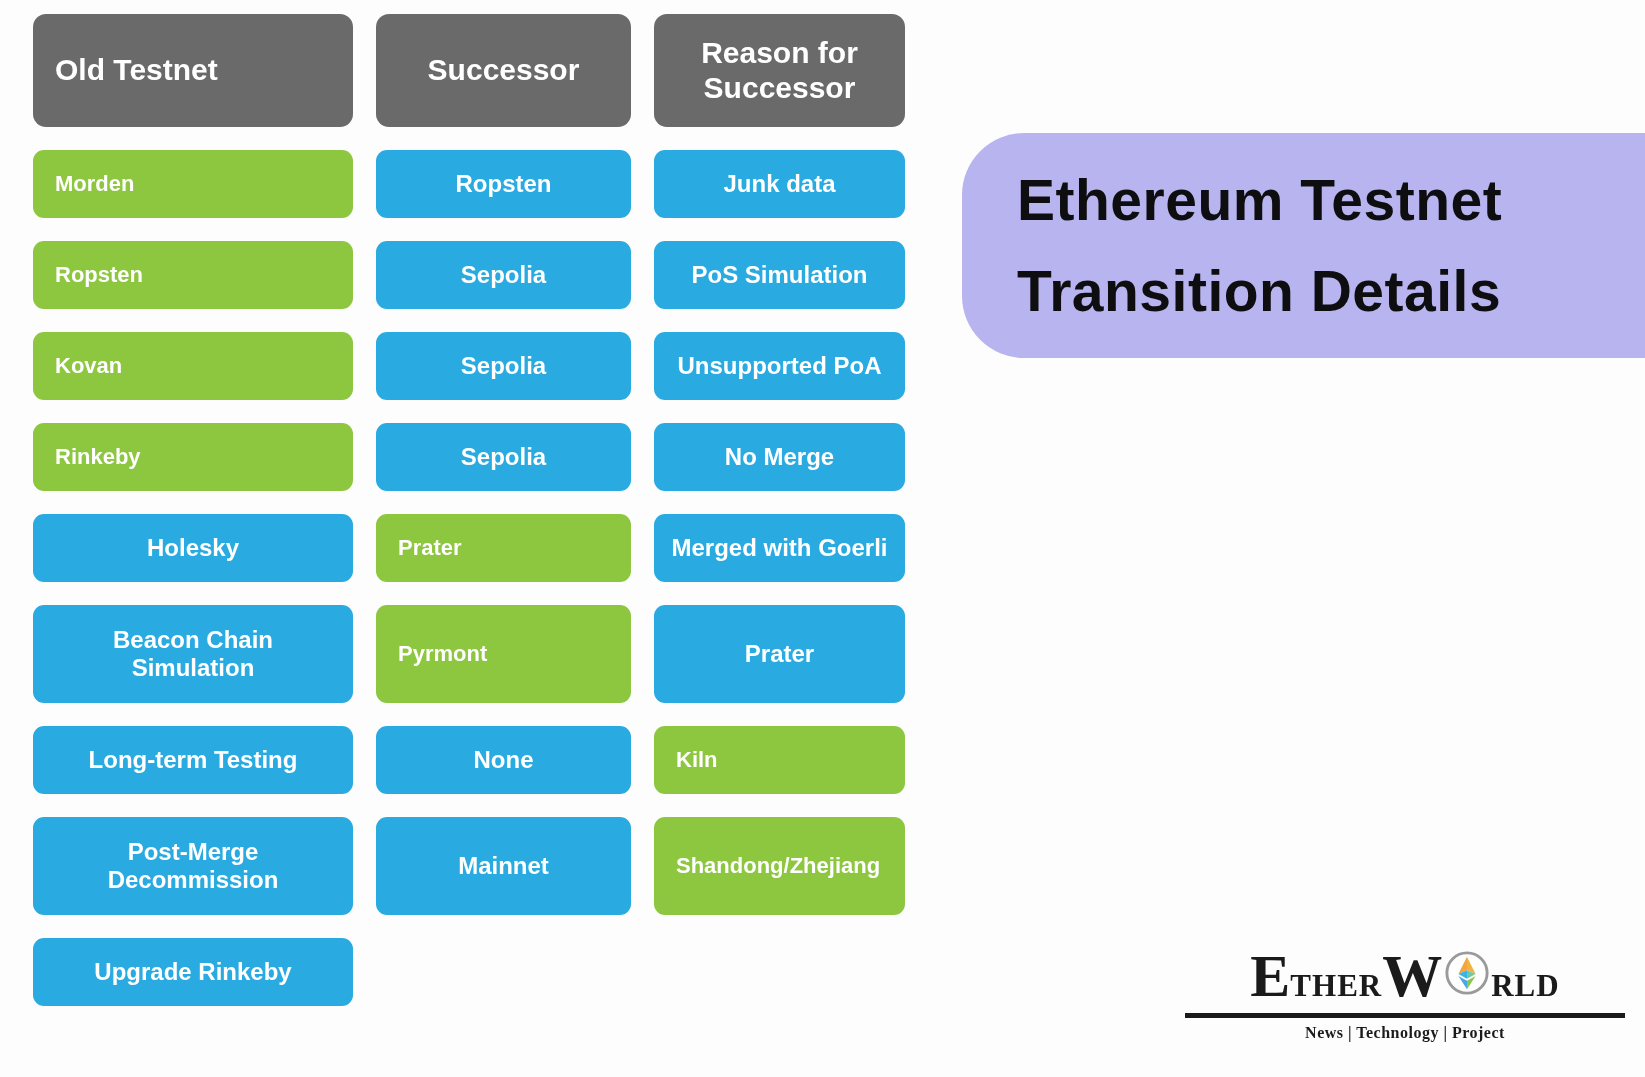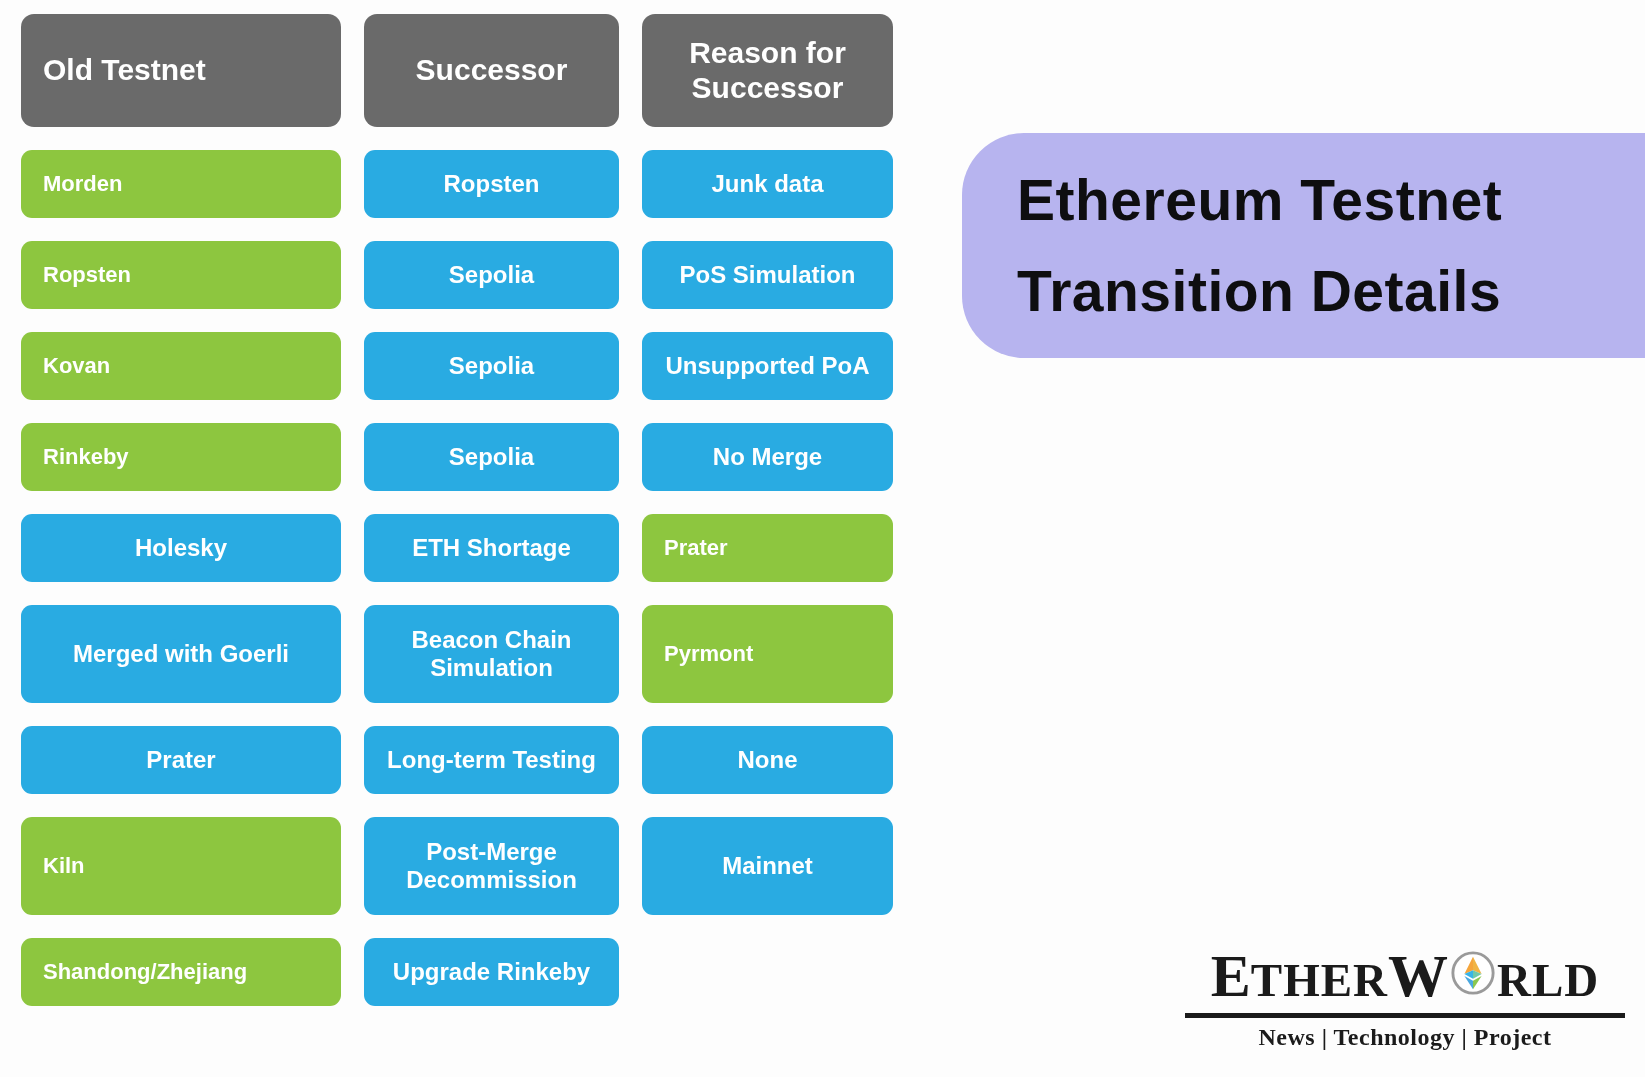--- a/index.html
+++ b/index.html
@@ -6,21 +6,21 @@
   .canvas{
     position:relative;
     width:1645px;height:1077px;
     background:#fdfdfd;
     overflow:hidden;
     font-family:"Liberation Sans", sans-serif;
   }
 
   
   .grid{
-    position:absolute;left:21px;top:14px;
+    position:absolute;left:33px;top:14px;
     display:grid;
     grid-template-columns:320px 255px 251px;
     grid-template-rows:113px 68px 68px 68px 68px 68px 98px 68px 98px 68px;
     gap:23px 23px;
   }
   .cell{
     border-radius:11px;
     color:var(--cell-text,#fff);
     display:flex;align-items:center;
     box-sizing:border-box;
@@ -66,29 +66,29 @@
     position:absolute;left:1180px;top:942px;width:450px;
     display:flex;flex-direction:column;align-items:center;
     font-family:"Liberation Serif", serif;
     color:var(--logo-black,#1b1b1b);
   }
   .logo-word{
     display:flex;align-items:baseline;
     font-weight:700;white-space:nowrap;
   }
   .logo-big{font-size:60px;}
-  .logo-small{font-size:47px;letter-spacing:1px;}
+  .logo-small{font-size:31px;letter-spacing:1px;}
   .logo-globe{margin:0 1px -3px 2px;}
   .logo-rule{
     width:440px;height:5px;margin-top:2px;
     background:var(--logo-black,#1b1b1b);
   }
   .logo-tagline{
     margin-top:6px;
-    font-size:24px;font-weight:700;
+    font-size:16px;font-weight:700;
     letter-spacing:0.5px;
   }
 </style>
 </head>
 <body>
 
 <div class="canvas">
 
   <div class="grid">
 
@@ -106,21 +106,20 @@
 
     <div class="cell old">Kovan</div>
     <div class="cell blue">Sepolia</div>
     <div class="cell blue">Unsupported PoA</div>
 
     <div class="cell old">Rinkeby</div>
     <div class="cell blue">Sepolia</div>
     <div class="cell blue">No Merge</div>
 
     <div class="cell blue">Holesky</div>
-    <div class="cell blue">ETH Shortage</div>
 
     <div class="cell old">Prater</div>
     <div class="cell blue">Merged with Goerli</div>
     <div class="cell blue">Beacon Chain Simulation</div>
 
     <div class="cell old">Pyrmont</div>
     <div class="cell blue">Prater</div>
     <div class="cell blue">Long-term Testing</div>
 
     <div class="cell blue">None</div>

